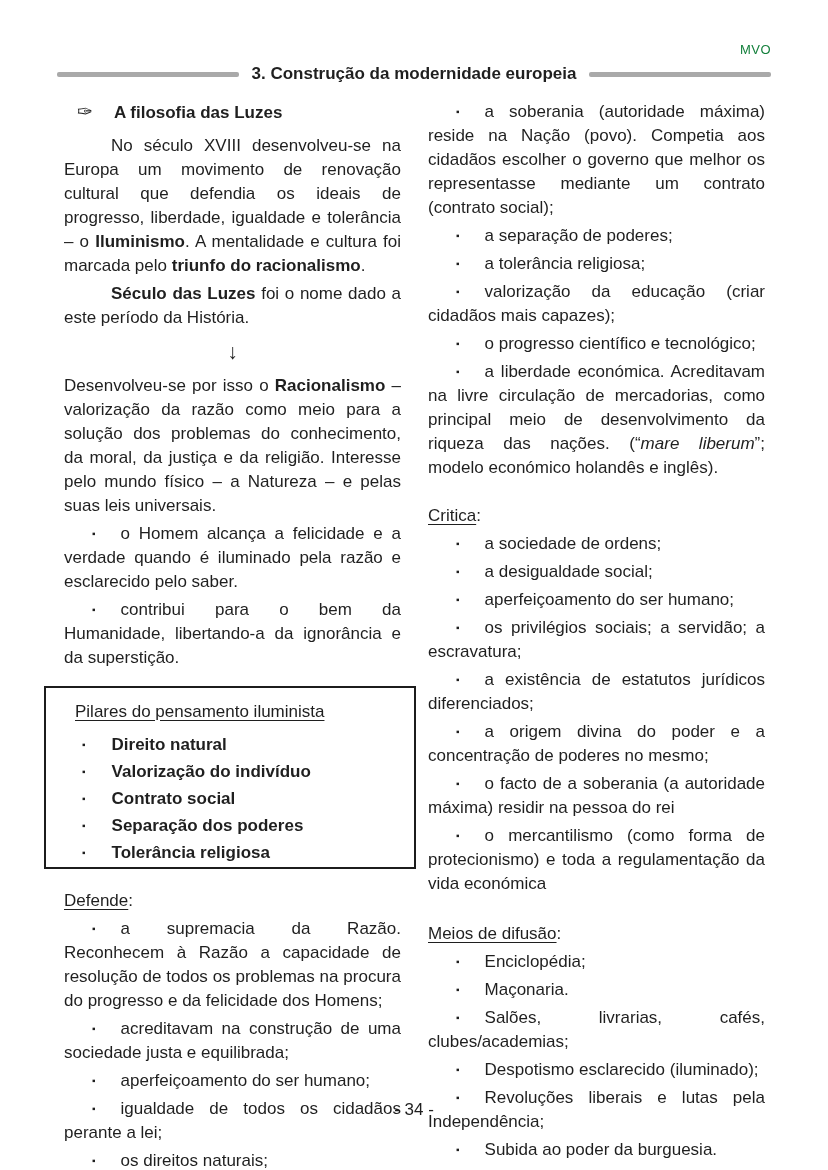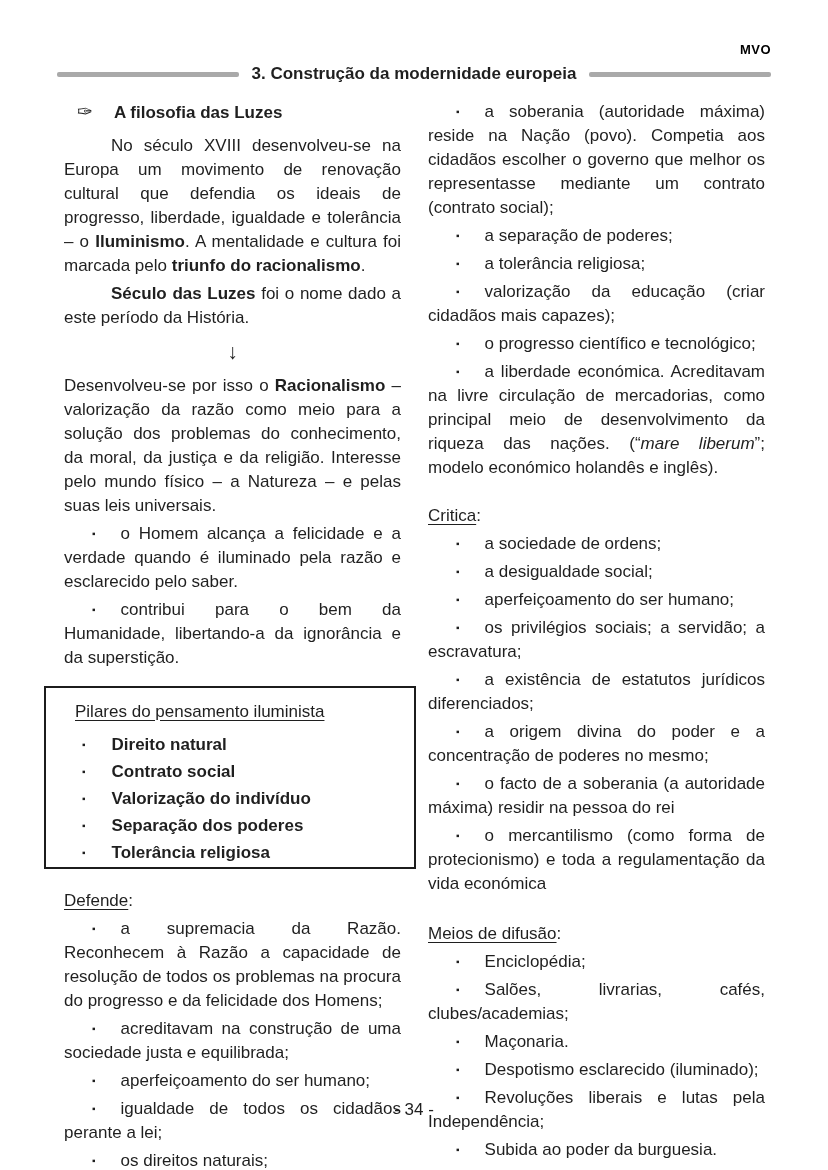--- a/index.html
+++ b/index.html
@@ -9,21 +9,21 @@
     background:#ffffff;
     font-family:"Liberation Sans", sans-serif;
     color:#1f1f1f;
     font-size:17px;
     line-height:24px;
     overflow:hidden;
   }
   
   .watermark {
     position:absolute; top:38px; right:57px;
-    color:#000000; font-size:13px; font-weight:bold; letter-spacing:0.5px;
+    color:#15803d; font-size:13px; font-weight:normal; letter-spacing:0.5px;
   }
   .header-row {
     position:absolute; top:62px; left:57px; right:57px;
     display:flex; align-items:center;
   }
   .header-bar { flex:1; height:5px; background:#a9a9a9; border-radius:2px; }
   .header-title {
     padding:0 13px; font-weight:bold; font-size:17px; white-space:nowrap;
   }
   
@@ -86,22 +86,22 @@
         <p class="heading" data-name="section-heading"><span class="nib" data-name="pen-nib-icon">✑</span><span data-name="heading-text">A filosofia das Luzes</span></p>
         <p class="para indent" data-name="intro-paragraph"><span class="" data-name="text-run">No século XVIII desenvolveu-se na Europa um movimento de renovação cultural que defendia os ideais de progresso, liberdade, igualdade e tolerância – o </span><span class="b " data-name="text-run">Iluminismo</span><span class="" data-name="text-run">. A mentalidade e cultura foi marcada pelo </span><span class="b " data-name="text-run">triunfo do racionalismo</span><span class="" data-name="text-run">.</span></p>
         <p class="para indent" data-name="seculo-luzes-paragraph"><span class="b " data-name="text-run">Século das Luzes</span><span class="" data-name="text-run"> foi o nome dado a este período da História.</span></p>
         <div class="arrow" data-name="down-arrow-icon">↓</div>
         <p class="para" data-name="racionalismo-paragraph"><span class="" data-name="text-run">Desenvolveu-se por isso o </span><span class="b " data-name="text-run">Racionalismo</span><span class="" data-name="text-run"> – valorização da razão como meio para a solução dos problemas do conhecimento, da moral, da justiça e da religião. Interesse pelo mundo físico – a Natureza – e pelas suas leis universais.</span></p>
         <p class="bullet" data-name="racionalismo-bullet"><span class="bmark" data-name="bullet-marker-icon">▪</span><span class="" data-name="text-run">o Homem alcança a felicidade e a verdade quando é iluminado pela razão e esclarecido pelo saber.</span></p>
         <p class="bullet" data-name="racionalismo-bullet"><span class="bmark" data-name="bullet-marker-icon">▪</span><span class="" data-name="text-run">contribui para o bem da Humanidade, libertando-a da ignorância e da superstição.</span></p>
         <div class="box" data-name="pilares-box">
           <p class="label" data-name="box-title"><span class="u" data-name="label-text">Pilares do pensamento iluminista</span></p>
           <p class="bold" data-name="pilares-item"><span class="bmark" data-name="bullet-marker-icon">▪</span>Direito natural</p>
+          <p class="bold" data-name="pilares-item"><span class="bmark" data-name="bullet-marker-icon">▪</span>Valorização do indivíduo</p>
           <p class="bold" data-name="pilares-item"><span class="bmark" data-name="bullet-marker-icon">▪</span>Contrato social</p>
-          <p class="bold" data-name="pilares-item"><span class="bmark" data-name="bullet-marker-icon">▪</span>Valorização do indivíduo</p>
           <p class="bold" data-name="pilares-item"><span class="bmark" data-name="bullet-marker-icon">▪</span>Separação dos poderes</p>
           <p class="bold" data-name="pilares-item"><span class="bmark" data-name="bullet-marker-icon">▪</span>Tolerância religiosa</p>
         </div>
         <p class="label" data-name="defende-label"><span class="u" data-name="label-text">Defende</span>:</p>
         <p class="bullet" data-name="defende-bullet"><span class="bmark" data-name="bullet-marker-icon">▪</span><span class="" data-name="text-run">a supremacia da Razão. Reconhecem à Razão a capacidade de resolução de todos os problemas na procura do progresso e da felicidade dos Homens;</span></p>
         <p class="bullet" data-name="defende-bullet"><span class="bmark" data-name="bullet-marker-icon">▪</span><span class="" data-name="text-run">acreditavam na construção de uma sociedade justa e equilibrada;</span></p>
         <p class="bullet" data-name="defende-bullet"><span class="bmark" data-name="bullet-marker-icon">▪</span><span class="" data-name="text-run">aperfeiçoamento do ser humano;</span></p>
         <p class="bullet" data-name="defende-bullet"><span class="bmark" data-name="bullet-marker-icon">▪</span><span class="" data-name="text-run">igualdade de todos os cidadãos perante a lei;</span></p>
         <p class="bullet" data-name="defende-bullet"><span class="bmark" data-name="bullet-marker-icon">▪</span><span class="" data-name="text-run">os direitos naturais;</span></p>
       </div>
@@ -116,22 +116,22 @@
         <p class="bullet" data-name="critica-bullet"><span class="bmark" data-name="bullet-marker-icon">▪</span><span class="" data-name="text-run">a sociedade de ordens;</span></p>
         <p class="bullet" data-name="critica-bullet"><span class="bmark" data-name="bullet-marker-icon">▪</span><span class="" data-name="text-run">a desigualdade social;</span></p>
         <p class="bullet" data-name="critica-bullet"><span class="bmark" data-name="bullet-marker-icon">▪</span><span class="" data-name="text-run">aperfeiçoamento do ser humano;</span></p>
         <p class="bullet" data-name="critica-bullet"><span class="bmark" data-name="bullet-marker-icon">▪</span><span class="" data-name="text-run">os privilégios sociais; a servidão; a escravatura;</span></p>
         <p class="bullet" data-name="critica-bullet"><span class="bmark" data-name="bullet-marker-icon">▪</span><span class="" data-name="text-run">a existência de estatutos jurídicos diferenciados;</span></p>
         <p class="bullet" data-name="critica-bullet"><span class="bmark" data-name="bullet-marker-icon">▪</span><span class="" data-name="text-run">a origem divina do poder e a concentração de poderes no mesmo;</span></p>
         <p class="bullet" data-name="critica-bullet"><span class="bmark" data-name="bullet-marker-icon">▪</span><span class="" data-name="text-run">o facto de a soberania (a autoridade máxima) residir na pessoa do rei</span></p>
         <p class="bullet" data-name="critica-bullet"><span class="bmark" data-name="bullet-marker-icon">▪</span><span class="" data-name="text-run">o mercantilismo (como forma de protecionismo) e toda a regulamentação da vida económica</span></p>
         <p class="label" data-name="meios-label"><span class="u" data-name="label-text">Meios de difusão</span>:</p>
         <p class="bullet" data-name="meios-bullet"><span class="bmark" data-name="bullet-marker-icon">▪</span><span class="" data-name="text-run">Enciclopédia;</span></p>
+        <p class="bullet" data-name="meios-bullet"><span class="bmark" data-name="bullet-marker-icon">▪</span><span class="" data-name="text-run">Maçonaria.</span></p>
         <p class="bullet" data-name="meios-bullet"><span class="bmark" data-name="bullet-marker-icon">▪</span><span class="" data-name="text-run">Salões, livrarias, cafés, clubes/academias;</span></p>
-        <p class="bullet" data-name="meios-bullet"><span class="bmark" data-name="bullet-marker-icon">▪</span><span class="" data-name="text-run">Maçonaria.</span></p>
         <p class="bullet" data-name="consequencias-bullet"><span class="bmark" data-name="bullet-marker-icon">▪</span><span class="" data-name="text-run">Despotismo esclarecido (iluminado);</span></p>
         <p class="bullet" data-name="consequencias-bullet"><span class="bmark" data-name="bullet-marker-icon">▪</span><span class="" data-name="text-run">Revoluções liberais e lutas pela Independência;</span></p>
         <p class="bullet" data-name="consequencias-bullet"><span class="bmark" data-name="bullet-marker-icon">▪</span><span class="" data-name="text-run">Subida ao poder da burguesia.</span></p>
       </div>
   </div>
 
   <div class="footer" data-name="page-number">- 34 -</div>
 
 </div>
 

